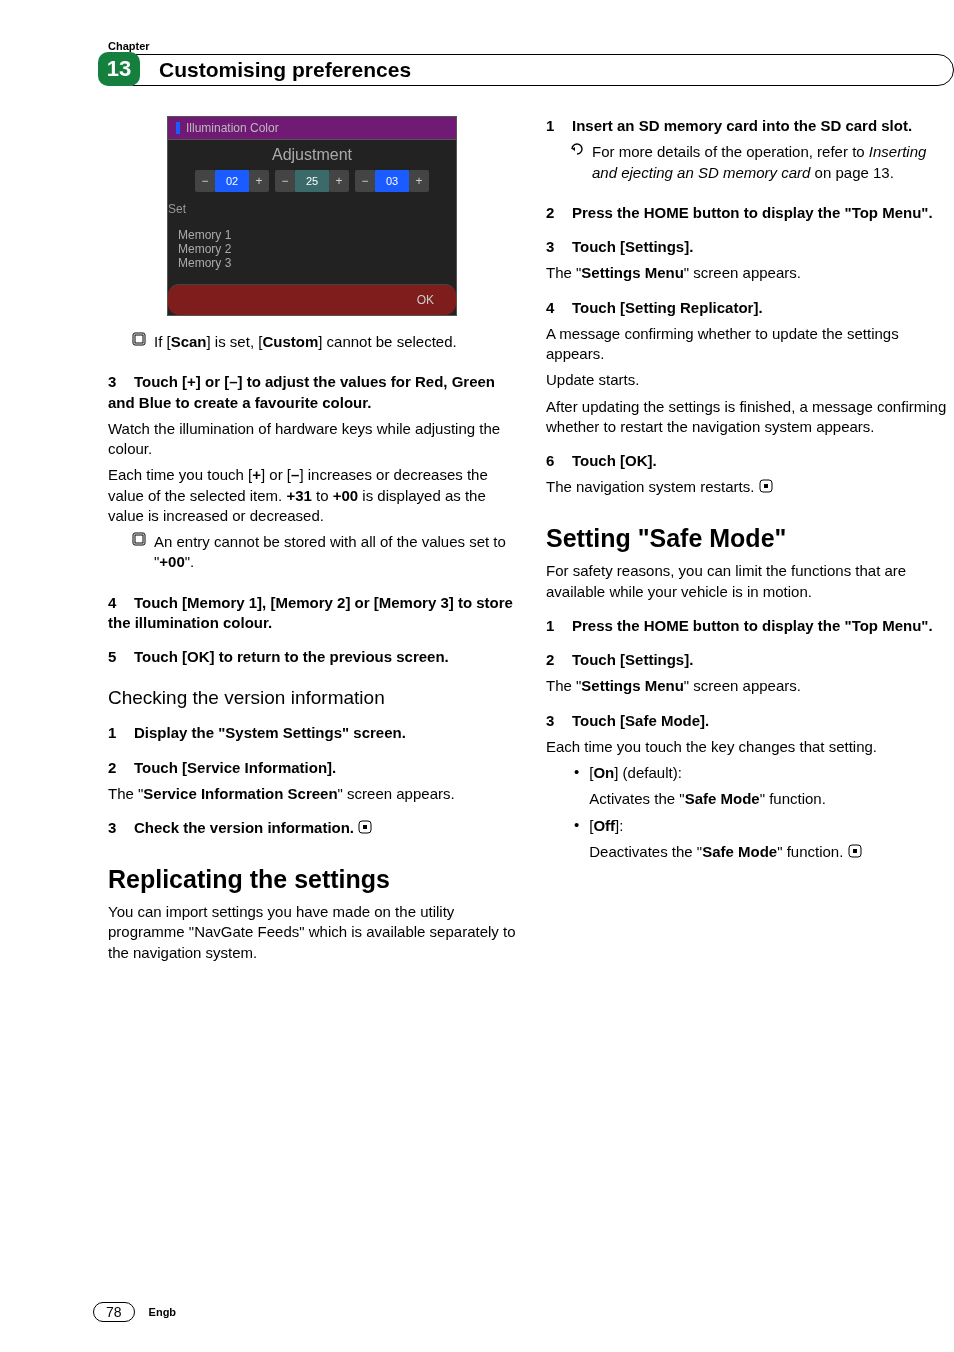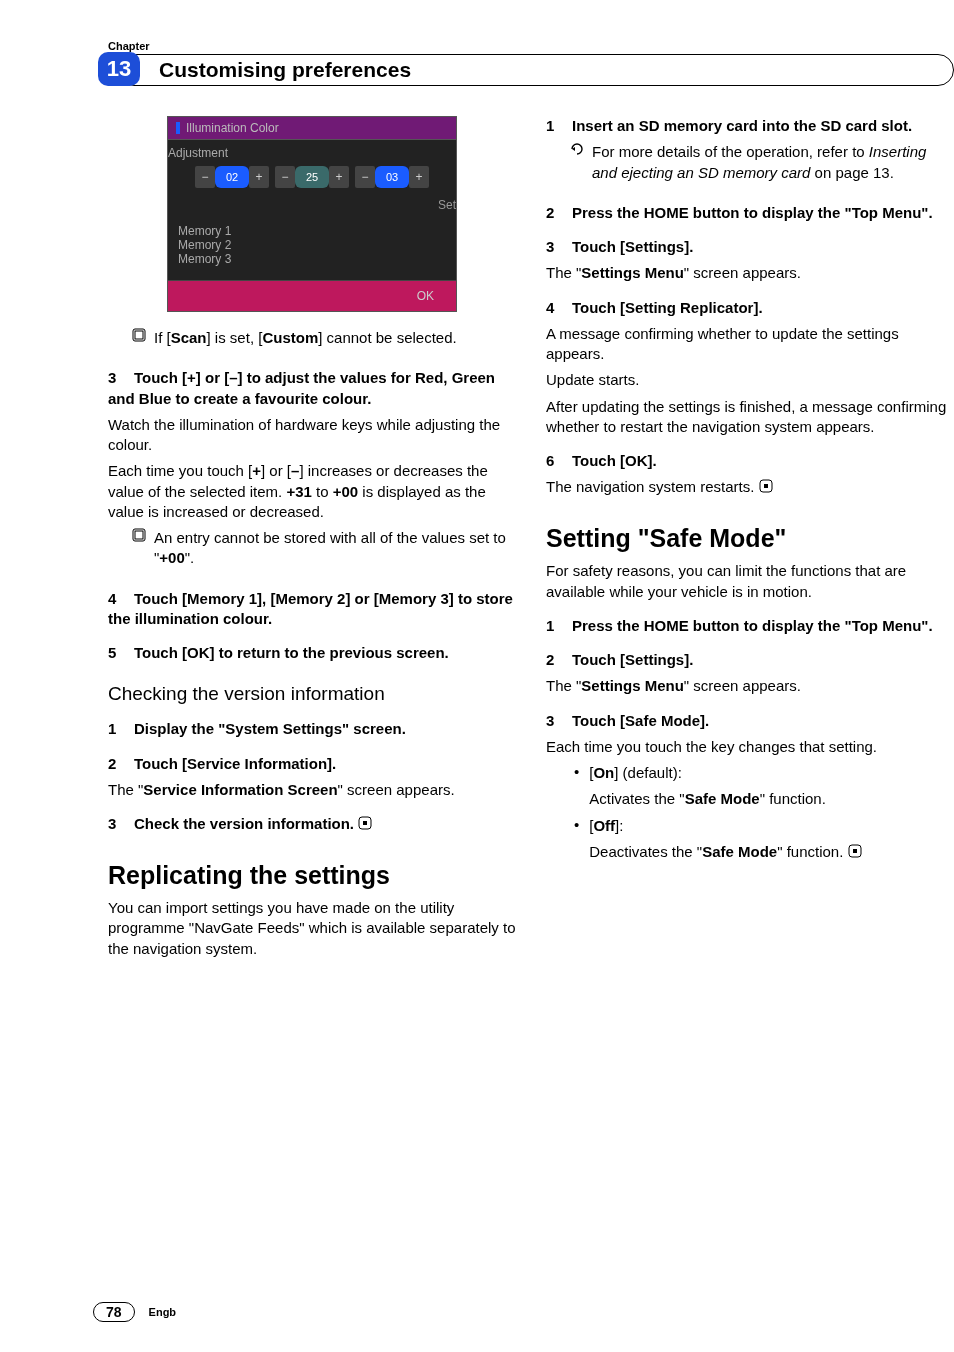--- a/index.html
+++ b/index.html
@@ -28,21 +28,21 @@
     position: relative;
     margin-top: 2px;
     margin-bottom: 30px;
   }
   .chapter-badge {
     position: absolute;
     left: -10px;
     top: -2px;
     width: 42px;
     height: 34px;
-    background: #1d4ed8;
+    background: #15803d;
     color: #fff;
     font-size: 22px;
     font-weight: bold;
     display: flex;
     align-items: center;
     justify-content: center;
     border-radius: 10px;
     z-index: 2;
   }
   .header-bar {
@@ -84,24 +84,24 @@
     gap: 6px;
   }
   .ss-title::before {
     content: "";
     display: inline-block;
     width: 4px;
     height: 12px;
     background: #1a5cff;
   }
   .ss-sub {
-    text-align: left;
+    text-align: center;
     padding: 6px 0 4px 0;
     color: #aaa;
-    font-size: 12px;
+    font-size: 16px;
   }
   .ss-rgb {
     display: flex;
     gap: 6px;
     justify-content: center;
     padding: 2px 10px 8px 10px;
   }
   .ss-spin {
     display: flex;
     align-items: center;
@@ -119,43 +119,43 @@
     font-size: 12px;
   }
   .ss-val {
     width: 34px;
     height: 22px;
     display: flex;
     align-items: center;
     justify-content: center;
     font-size: 11px;
     color: #fff;
-    border-radius: 6px;
   }
   .ss-set {
-    text-align: right;
+    text-align: left;
     color: #999;
     font-size: 12px;
     padding: 2px 0 6px 0;
   }
   .ss-mems {
     display: flex;
     justify-content: space-around;
     padding: 6px 10px 14px 10px;
     color: #aaa;
     font-size: 12px;
     flex-direction: column;
   }
   .ss-ok {
     text-align: right;
     padding: 8px 22px;
     border-top: 1px solid #444;
     color: #ccc;
-    background: #be185d;
+    background: #7f1d1d;
     font-size: 12px;
+    border-radius: 11px;
   }
   p {
     margin: 0 0 6px 0;
     line-height: 1.35;
   }
   .note-row {
     display: flex;
     gap: 8px;
     margin: 0 0 6px 24px;
   }
@@ -197,21 +197,21 @@
     bottom: 30px;
     left: 45px;
     display: flex;
     align-items: center;
     gap: 14px;
   }
   .pagenum {
     border: 1.5px solid #000;
     border-radius: 12px;
     padding: 1px 12px;
-    font-weight: bold;
+    font-weight: normal;
     font-size: 14px;
   }
   .locale {
     font-size: 11px;
     font-weight: bold;
   }
   b { font-weight: bold; }
   i { font-style: italic; }
 </style>
 </head>

